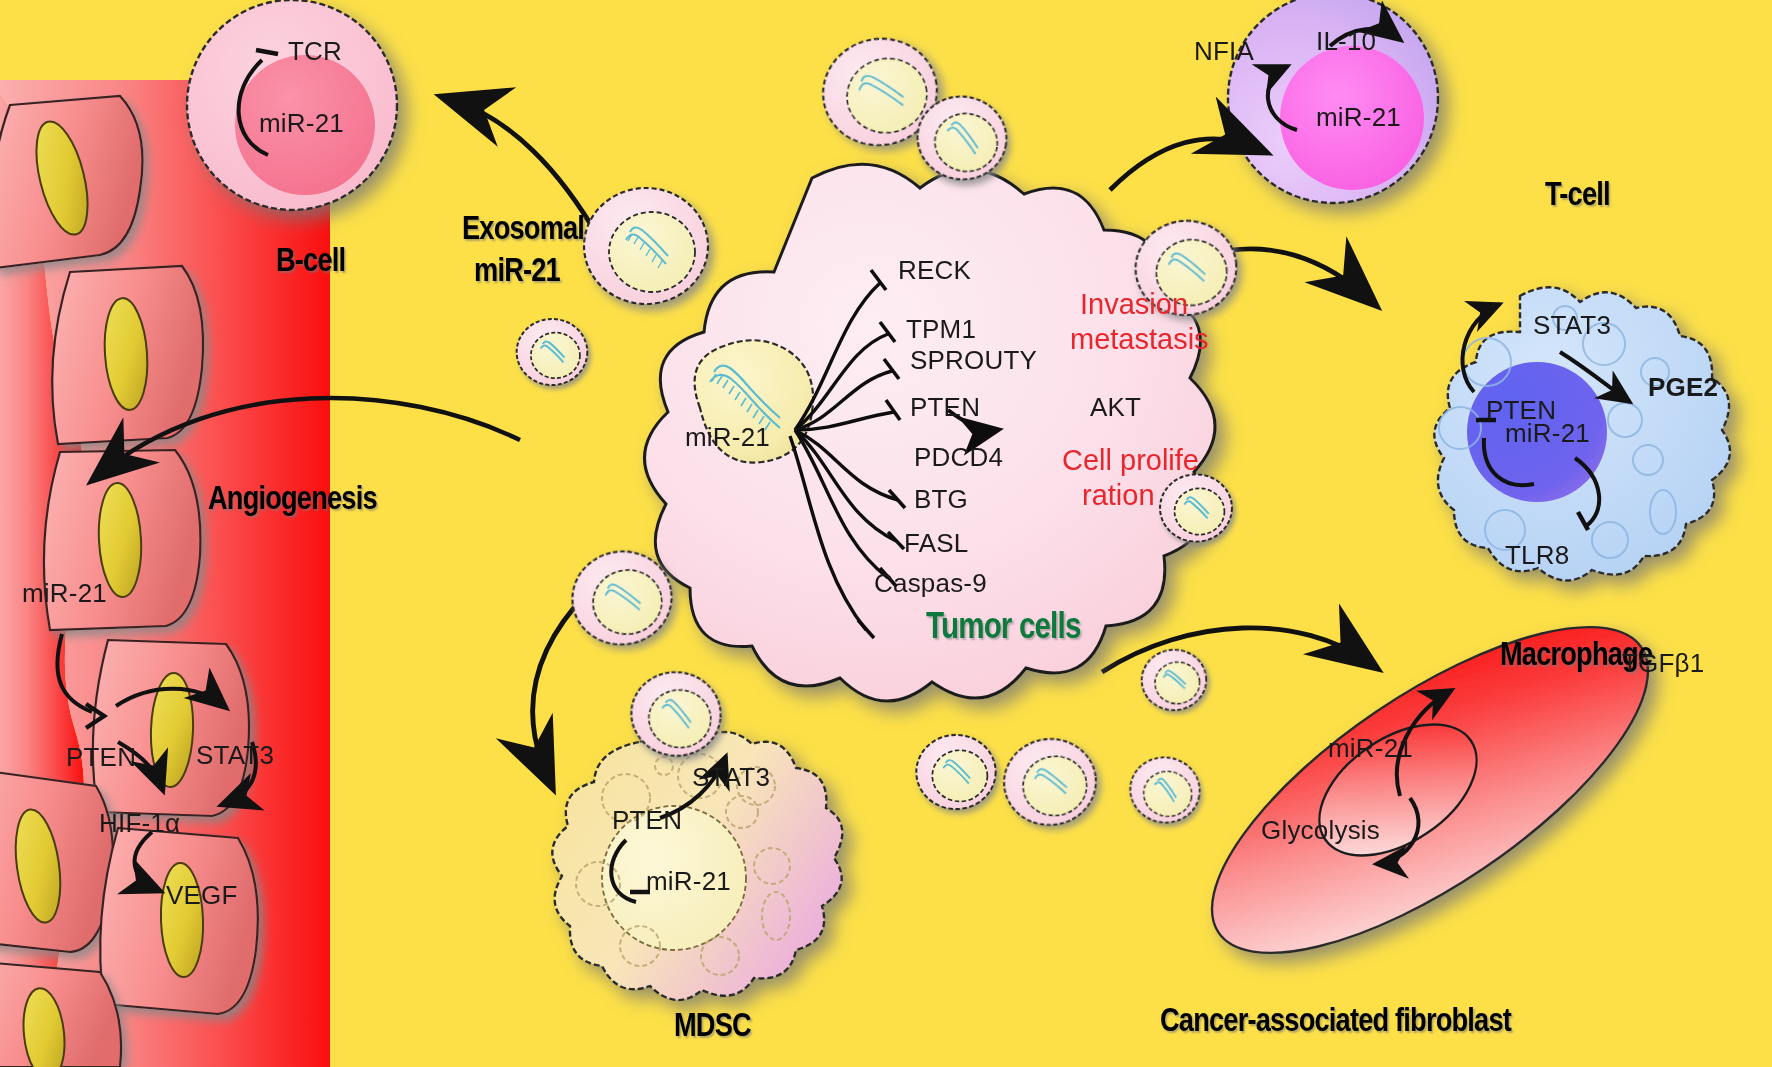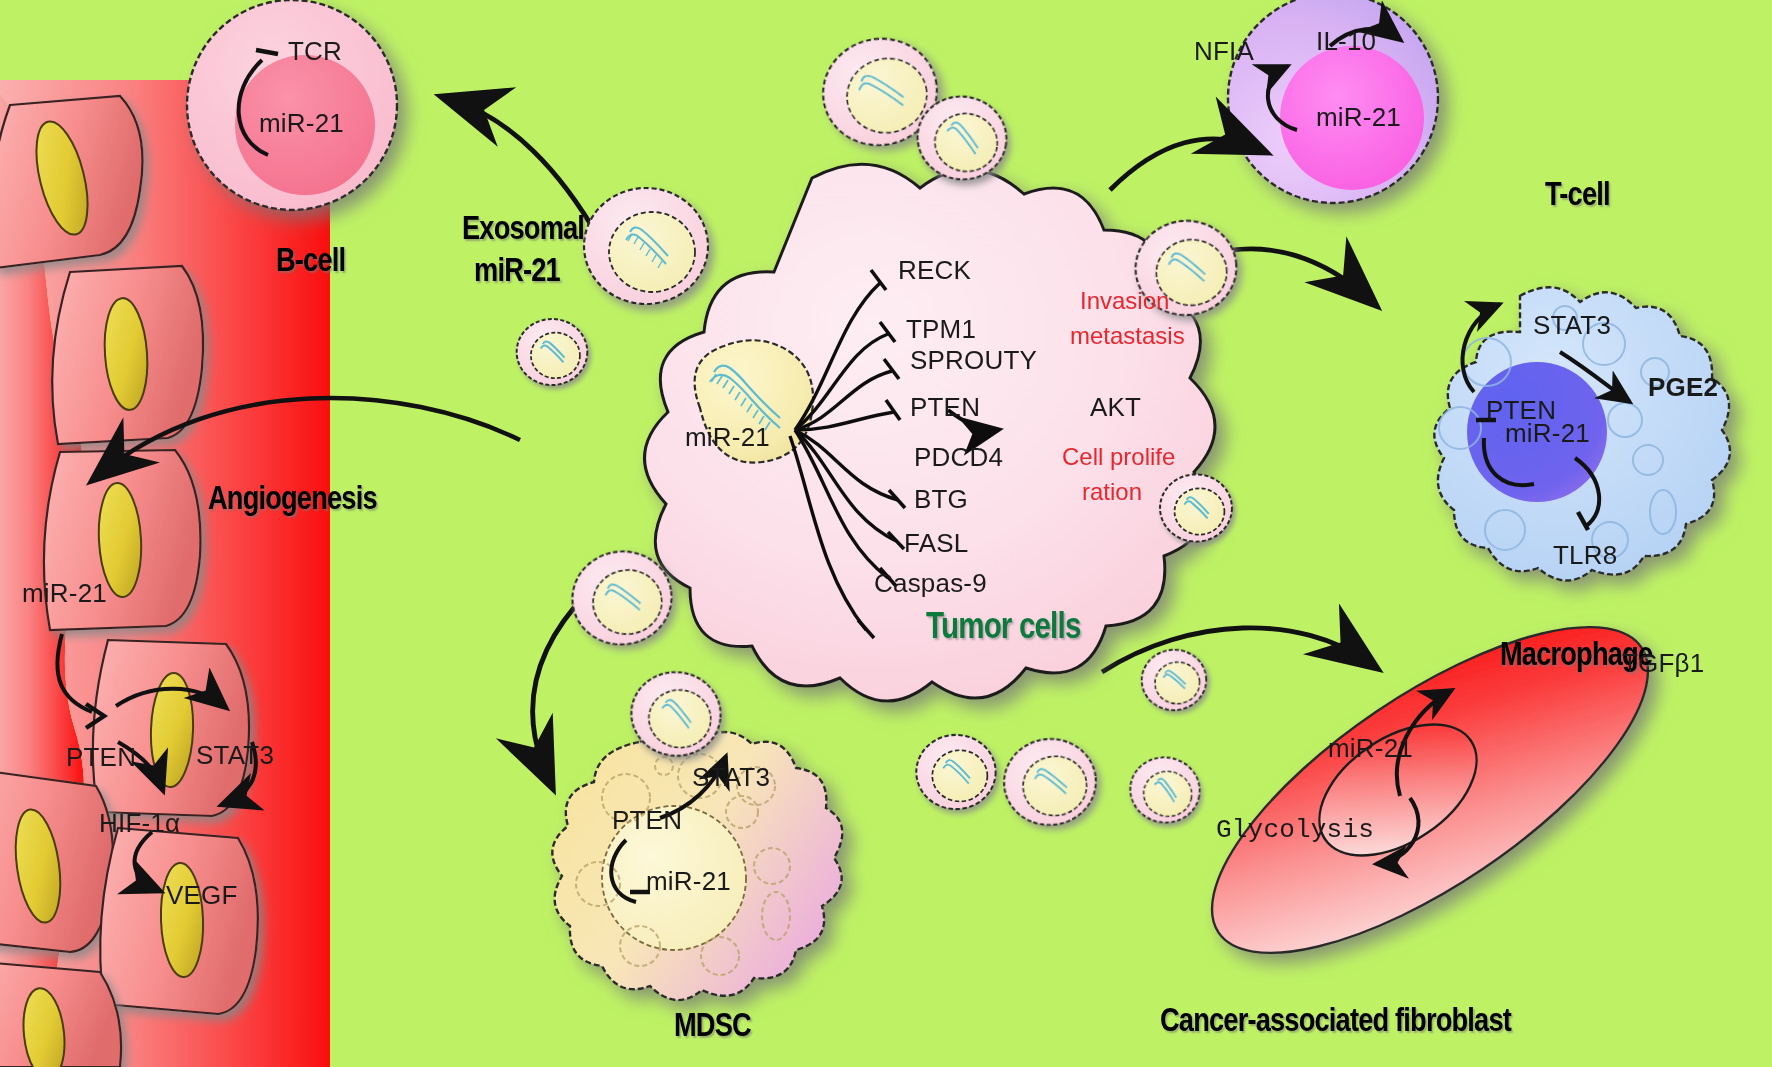--- a/index.html
+++ b/index.html
@@ -1,26 +1,26 @@
 <!DOCTYPE html>
 <html><head>
 <meta charset="utf-8">
 <style>
   html,body{margin:0;padding:0;background:#fff;}
   body{width:1772px;height:1067px;overflow:hidden;
        font-family:"Liberation Sans",sans-serif;}
-  #stage{position:relative;width:1772px;height:1067px;background:#bef264;}
+  #stage{position:relative;width:1772px;height:1067px;background:#fde047;}
   svg#canvas{position:absolute;left:0;top:0;width:1772px;height:1067px;}
   .lbl{position:absolute;color:#1a1a1a;font-family:"Liberation Sans",sans-serif;
        white-space:nowrap;pointer-events:none;}
   .node-lbl{font-size:26px;letter-spacing:.2px;}
   .cell-title{font-weight:bold;font-size:34px;color:#000;
               letter-spacing:-1px;transform:scaleX(.80);transform-origin:left center;
               text-shadow:2px 2px 2px rgba(120,120,120,.55);}
-  .red-ann{color:#e8262c;font-size:24px;line-height:1.12;text-align:center;}
+  .red-ann{color:#e8262c;font-size:29px;line-height:1.12;text-align:center;}
   .green-title{color:#0c7a3d;font-weight:bold;font-size:36px;letter-spacing:-1px;
                transform:scaleX(.82);transform-origin:left center;
                text-shadow:2px 2px 2px rgba(120,120,120,.5);}
 </style>
 </head>
 <body>
 
 <div id="stage">
 
 <svg id="canvas" viewBox="0 0 1772 1067">
@@ -447,31 +447,31 @@
 <div class="lbl red-ann" style="left:1080px;top:288px;">Invasion</div>
 <div class="lbl red-ann" style="left:1070px;top:323px;">metastasis</div>
 <div class="lbl red-ann" style="left:1062px;top:444px;">Cell prolife</div>
 <div class="lbl red-ann" style="left:1082px;top:479px;">ration</div>
 
 <div class="lbl green-title" style="left:926px;top:605px;">Tumor cells</div>
 
 <div class="lbl node-lbl" style="left:1533px;top:310px;">STAT3</div>
 <div class="lbl node-lbl" style="left:1648px;top:372px;font-weight:bold;">PGE2</div>
 <div class="lbl node-lbl" style="left:1486px;top:395px;">PTEN</div>
-<div class="lbl node-lbl" style="left:1505px;top:540px;margin-left:48px;">TLR8</div>
+<div class="lbl node-lbl" style="left:1505px;top:540px;">TLR8</div>
 <div class="lbl node-lbl" style="left:1505px;top:418px;">miR-21</div>
 <div class="lbl cell-title" style="left:1500px;top:634px;">Macrophage</div>
 
 <div class="lbl node-lbl" style="left:612px;top:805px;">PTEN</div>
 <div class="lbl node-lbl" style="left:692px;top:762px;">STAT3</div>
 <div class="lbl node-lbl" style="left:646px;top:866px;">miR-21</div>
 <div class="lbl cell-title" style="left:674px;top:1005px;">MDSC</div>
 
 <div class="lbl node-lbl" style="left:1622px;top:648px;">TGFβ1</div>
-<div class="lbl node-lbl" style="left:1216px;top:815px;font-family:Liberation Mono, monospace;">Glycolysis</div>
+<div class="lbl node-lbl" style="left:1261px;top:815px;">Glycolysis</div>
 <div class="lbl node-lbl" style="left:1328px;top:733px;">miR-21</div>
 <div class="lbl cell-title" style="left:1160px;top:1000px;">Cancer-associated fibroblast</div>
 
 <div class="lbl node-lbl" style="left:22px;top:578px;">miR-21</div>
 <div class="lbl node-lbl" style="left:66px;top:742px;">PTEN</div>
 <div class="lbl node-lbl" style="left:196px;top:740px;">STAT3</div>
 <div class="lbl node-lbl" style="left:88px;top:808px;margin-left:11px;">HIF-1α</div>
 <div class="lbl node-lbl" style="left:166px;top:880px;">VEGF</div>
 <div class="lbl cell-title" style="left:208px;top:478px;">Angiogenesis</div>
 

